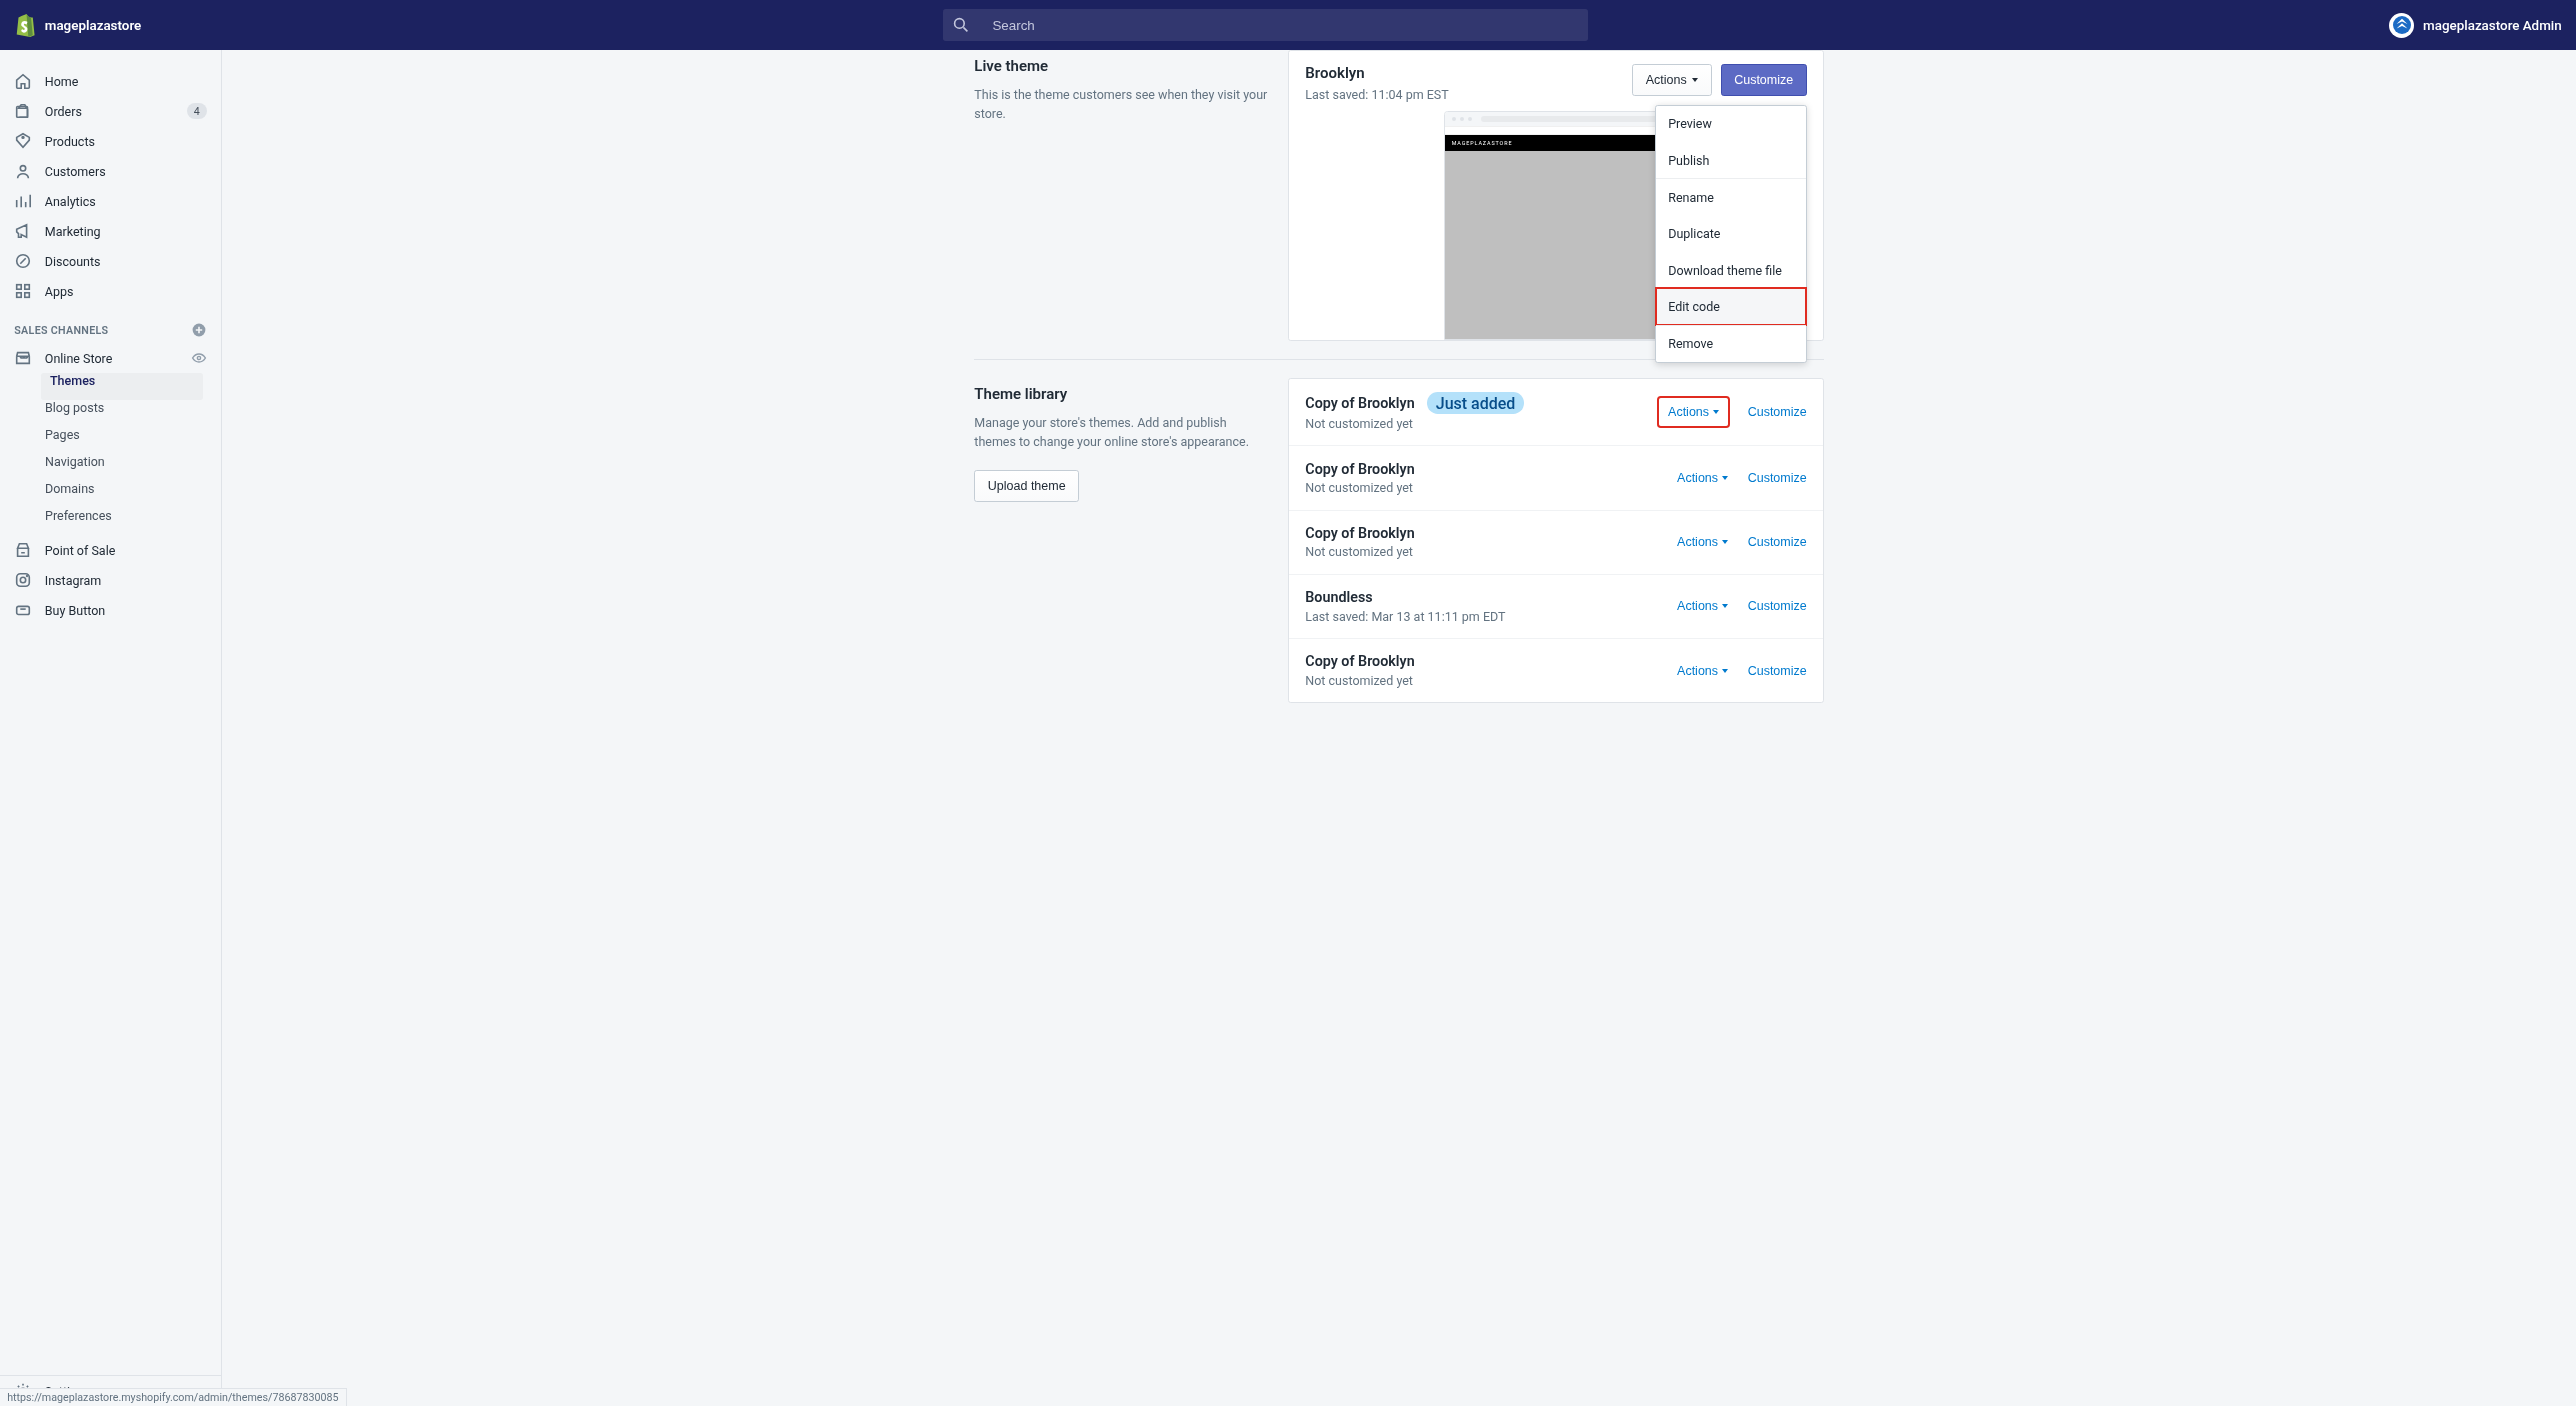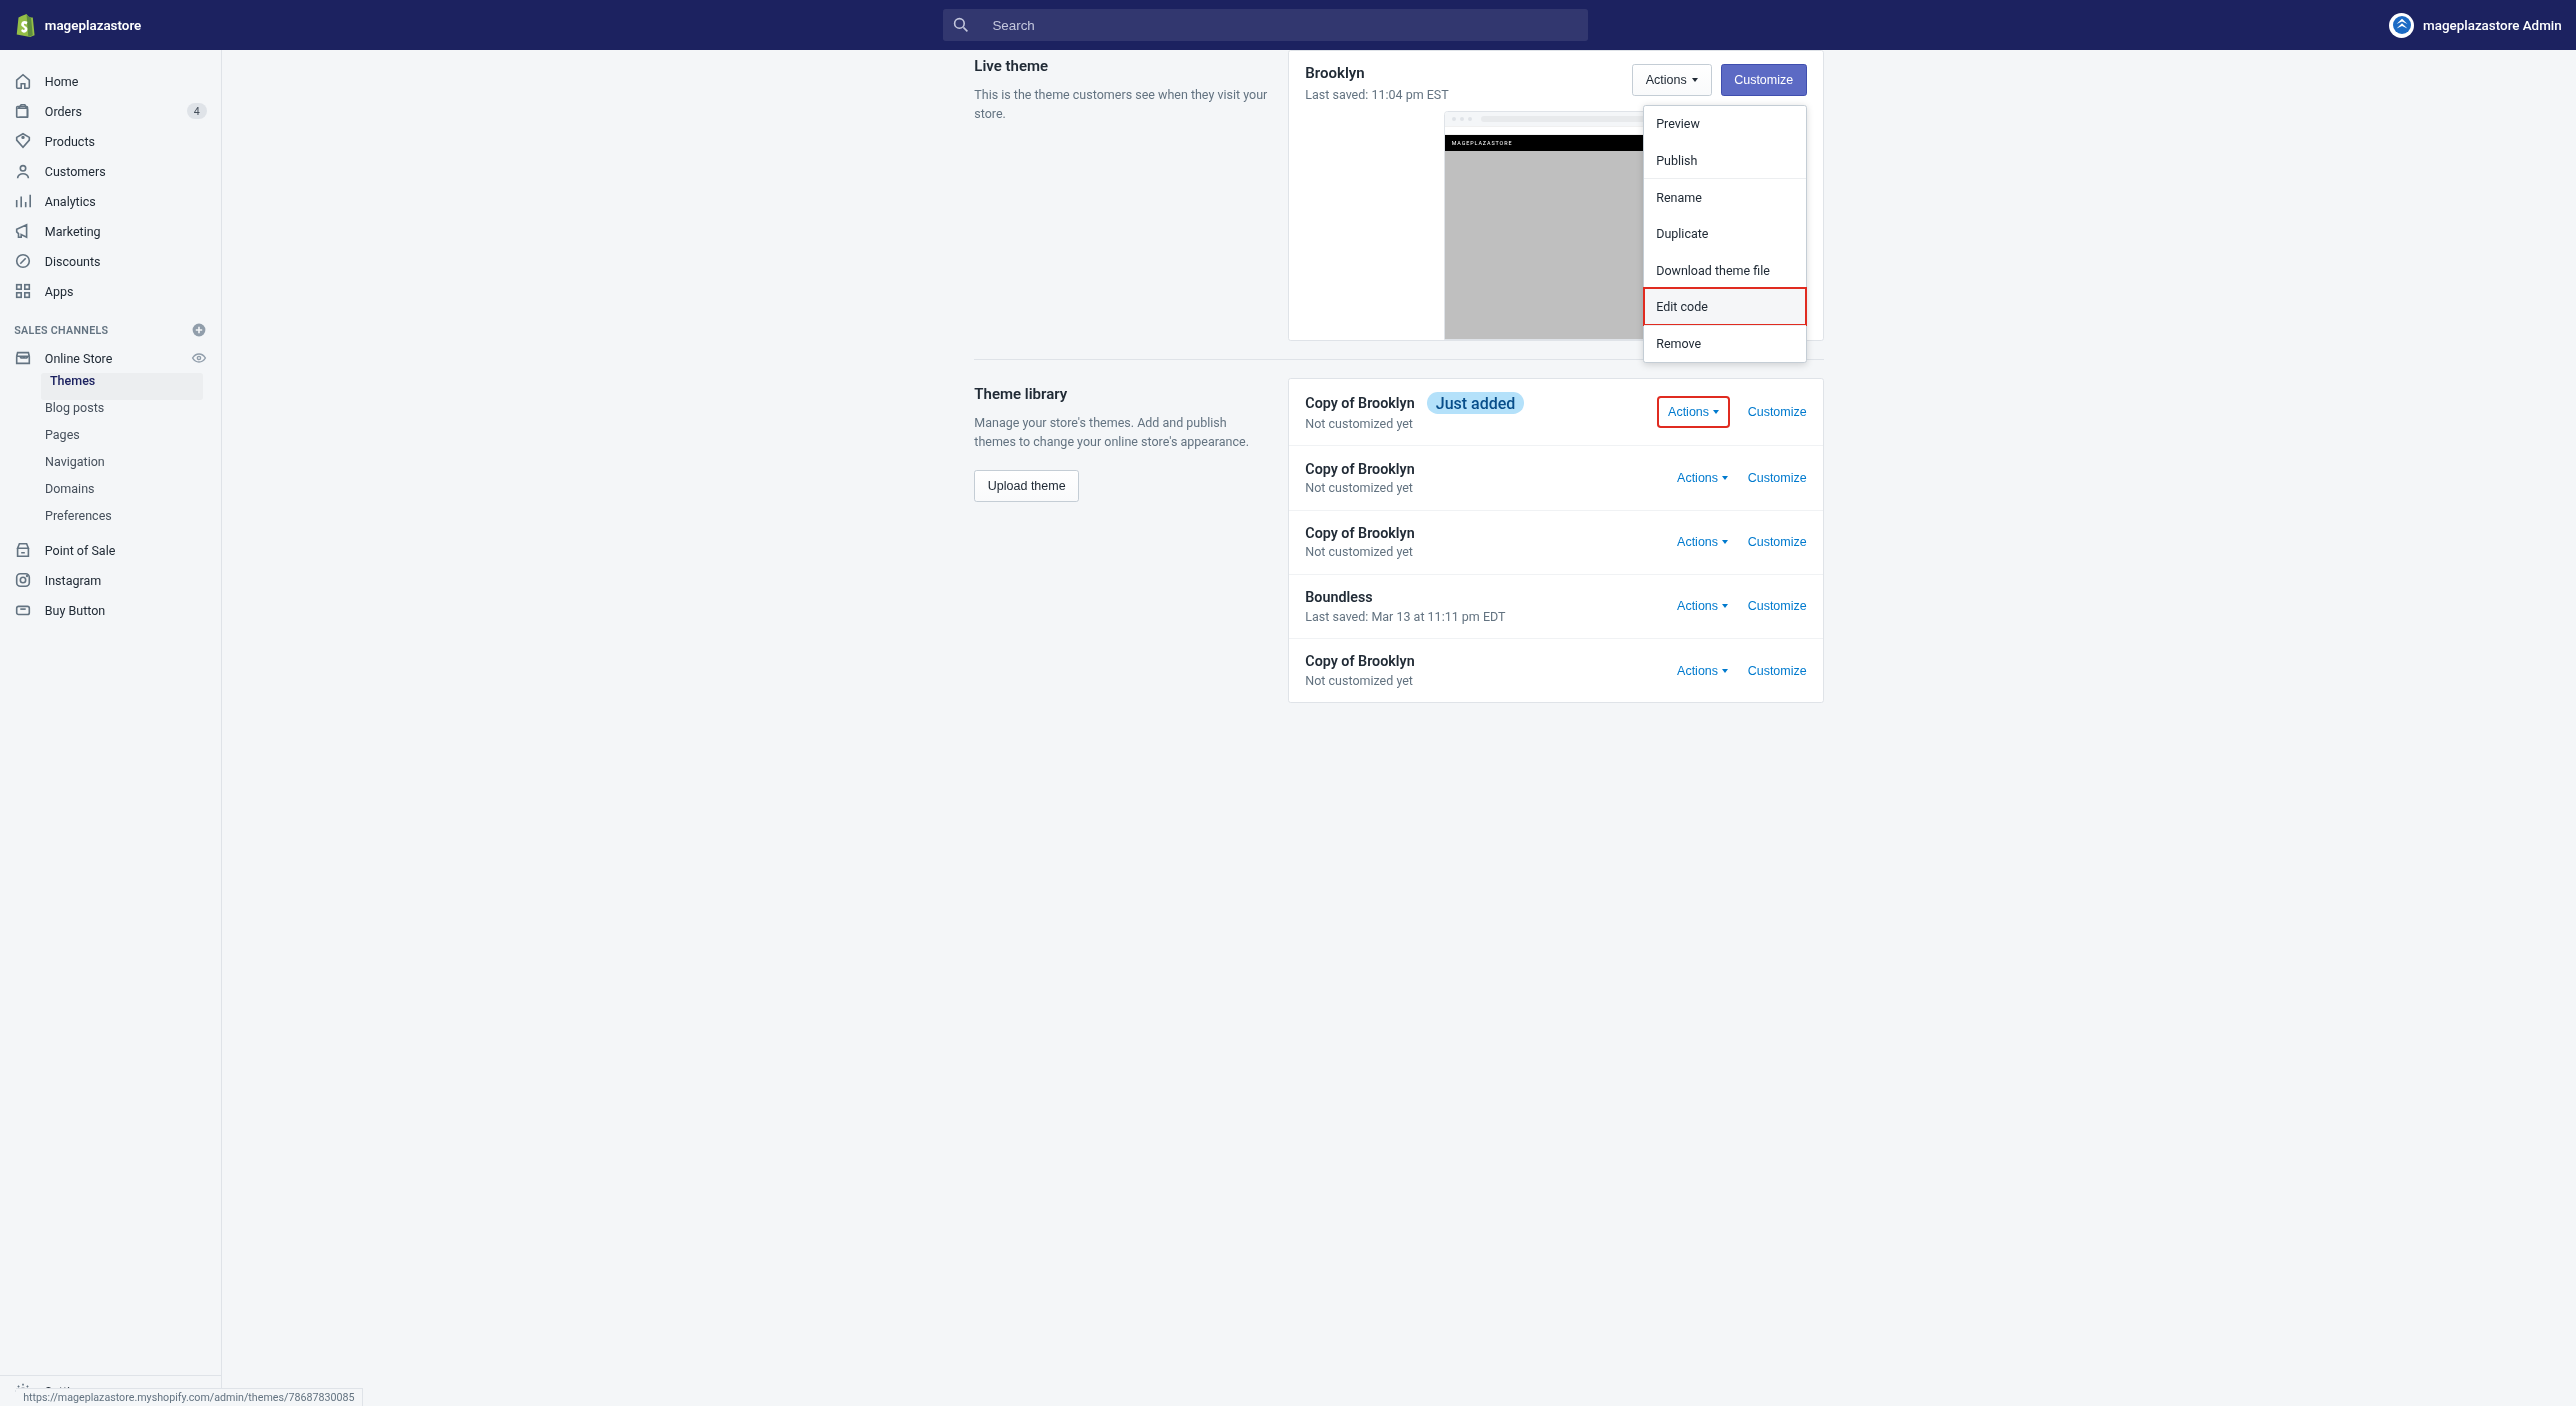--- a/index.html
+++ b/index.html
@@ -23,21 +23,21 @@
 .sidebar { position: absolute; top: 50px; bottom: 0; left: 0; width: 222px; background: #f4f6f8; border-right: 0.9px solid #dfe3e8; padding-top: 16px; display: flex; flex-direction: column; }
 .nav-item { display: flex; align-items: center; height: 30px; padding: 0 14.3px; gap: 12.5px; color: #212b36; cursor: pointer; font-size: 12.5px; font-weight: 400; }
 .nav-item .icon { width: 18px; height: 18px; color: #637381; display: flex; align-items: center; justify-content: center; }
 .nav-badge { margin-left: auto; background: #dfe3e8; border-radius: 9px; min-width: 20px; height: 16px; display: inline-flex; align-items: center; justify-content: center; font-size: 10.7px; color: #454f5b; padding: 0 5.4px; }
 .nav-right-icon { margin-left: auto; color: #919eab; }
 .nav-section { font-size: 10.7px; color: #637381; font-weight: 600; padding: 16px 14.3px 5.4px; display: flex; align-items: center; letter-spacing: 0.3px; }
 .nav-section .add-btn { margin-left: auto; color: #919eab; }
 .sub-item { padding-left: 45px; height: 27px; display: flex; color: #454f5b; cursor: pointer; font-size: 12.5px; }
 .sub-item.active { background: #eceef0; border-radius: 2.7px; margin: 0 18px 0 41px; padding-left: 9px; font-weight: 500; color: #1c2260; }
 .sidebar-bottom { margin-top: auto; border-top: 0.9px solid #dfe3e8; }
-.status-url { position: absolute; left: 16px; bottom: 0; background: #f4f6f8; border: 0.9px solid #dfe3e8; border-left: none; border-bottom: none; font-size: 10.7px; color: #637381; padding: 1.8px 7.2px; }
+.status-url { position: absolute; left: 0; bottom: 0; background: #f4f6f8; border: 0.9px solid #dfe3e8; border-left: none; border-bottom: none; font-size: 10.7px; color: #637381; padding: 1.8px 7.2px; }
 
 
 .main { position: absolute; left: 222px; right: 0; top: 50px; bottom: 0; overflow-y: auto; padding: 0 0 27px 0; }
 .content { max-width: 878px; margin: 0 auto; }
 .section { display: flex; gap: 18px; padding: 0 14.3px; }
 .section-left { width: 296px; padding-top: 7.2px; }
 .section-left h2 { font-size: 15px; font-weight: 600; margin-bottom: 10.7px; }
 .section-left p { color: #637381; line-height: 1.5; font-size: 12.5px; margin-bottom: 18px; }
 .section-right { flex: 1; }
 .divider { border: none; border-top: 0.9px solid #dfe3e8; margin: 18px 14.3px; }
@@ -48,21 +48,21 @@
 .theme-sub { color: #637381; font-size: 12.5px; margin-top: 5.4px; }
 .card-actions { margin-left: auto; display: flex; gap: 9px; align-items: flex-start; position: relative; }
 
 .btn { border: 0.9px solid #c4cdd5; background: linear-gradient(#fff,#f9fafb); border-radius: 2.7px; height: 32px; padding: 0 12.5px; font-size: 12.5px; color: #212b36; display: inline-flex; align-items: center; gap: 5.4px; cursor: pointer; font-weight: 400; }
 .btn-primary { background: #5c6ac4; border-color: #3f4eae; color: #fff; font-weight: 500; }
 .link-btn { color: #007ace; background: none; border: none; cursor: pointer; font-size: 12.5px; display: inline-flex; align-items: center; gap: 3.6px; font-weight: 400; }
 .caret { width: 0; height: 0; border-left: 3.6px solid transparent; border-right: 3.6px solid transparent; border-top: 4.5px solid currentColor; display: inline-block; }
 
 .hl-red { outline: 2.7px solid #e02b20; outline-offset: -0.9px; }
 
-.popover { position: absolute; right: 0; top: 41px; width: 164px; background: #fff; border: 0.9px solid #c4cdd5; border-radius: 2.7px; box-shadow: 0 1.8px 7.2px rgba(0,0,0,0.15); z-index: 20; }
+.popover { position: absolute; right: 0; top: 41px; width: 152px; background: #fff; border: 0.9px solid #c4cdd5; border-radius: 2.7px; box-shadow: 0 1.8px 7.2px rgba(0,0,0,0.15); z-index: 20; }
 .popover-item { padding: 10.7px 12.5px; font-size: 12.5px; color: #212b36; cursor: pointer; position: relative; }
 .popover-sep { border-top: 0.9px solid #eceef0; }
 .popover-item.hl { background: #f5f6f8; }
 .popover-item.hl::after { content: ""; position: absolute; inset: -0.9px; border: 2.7px solid #e02b20; pointer-events: none; }
 
 .preview { margin: 0 0 0 0; padding: 0 0 0 0; display: flex; justify-content: center; }
 .browser-mock { width: 279px; border: 0.9px solid #dfe3e8; border-radius: 3.6px 3.6px 0 0; overflow: hidden; margin: 0 0 0 54px; }
 .mock-bar { background: #f4f6f8; height: 14.3px; display: flex; align-items: center; padding: 0 7.2px; gap: 3.6px; }
 .dot { width: 4.5px; height: 4.5px; border-radius: 50%; background: #dfe3e8; }
 .mock-url { flex:1; height: 6.3px; background: #e8eaec; border-radius: 3.6px; margin-left: 5.4px; }

